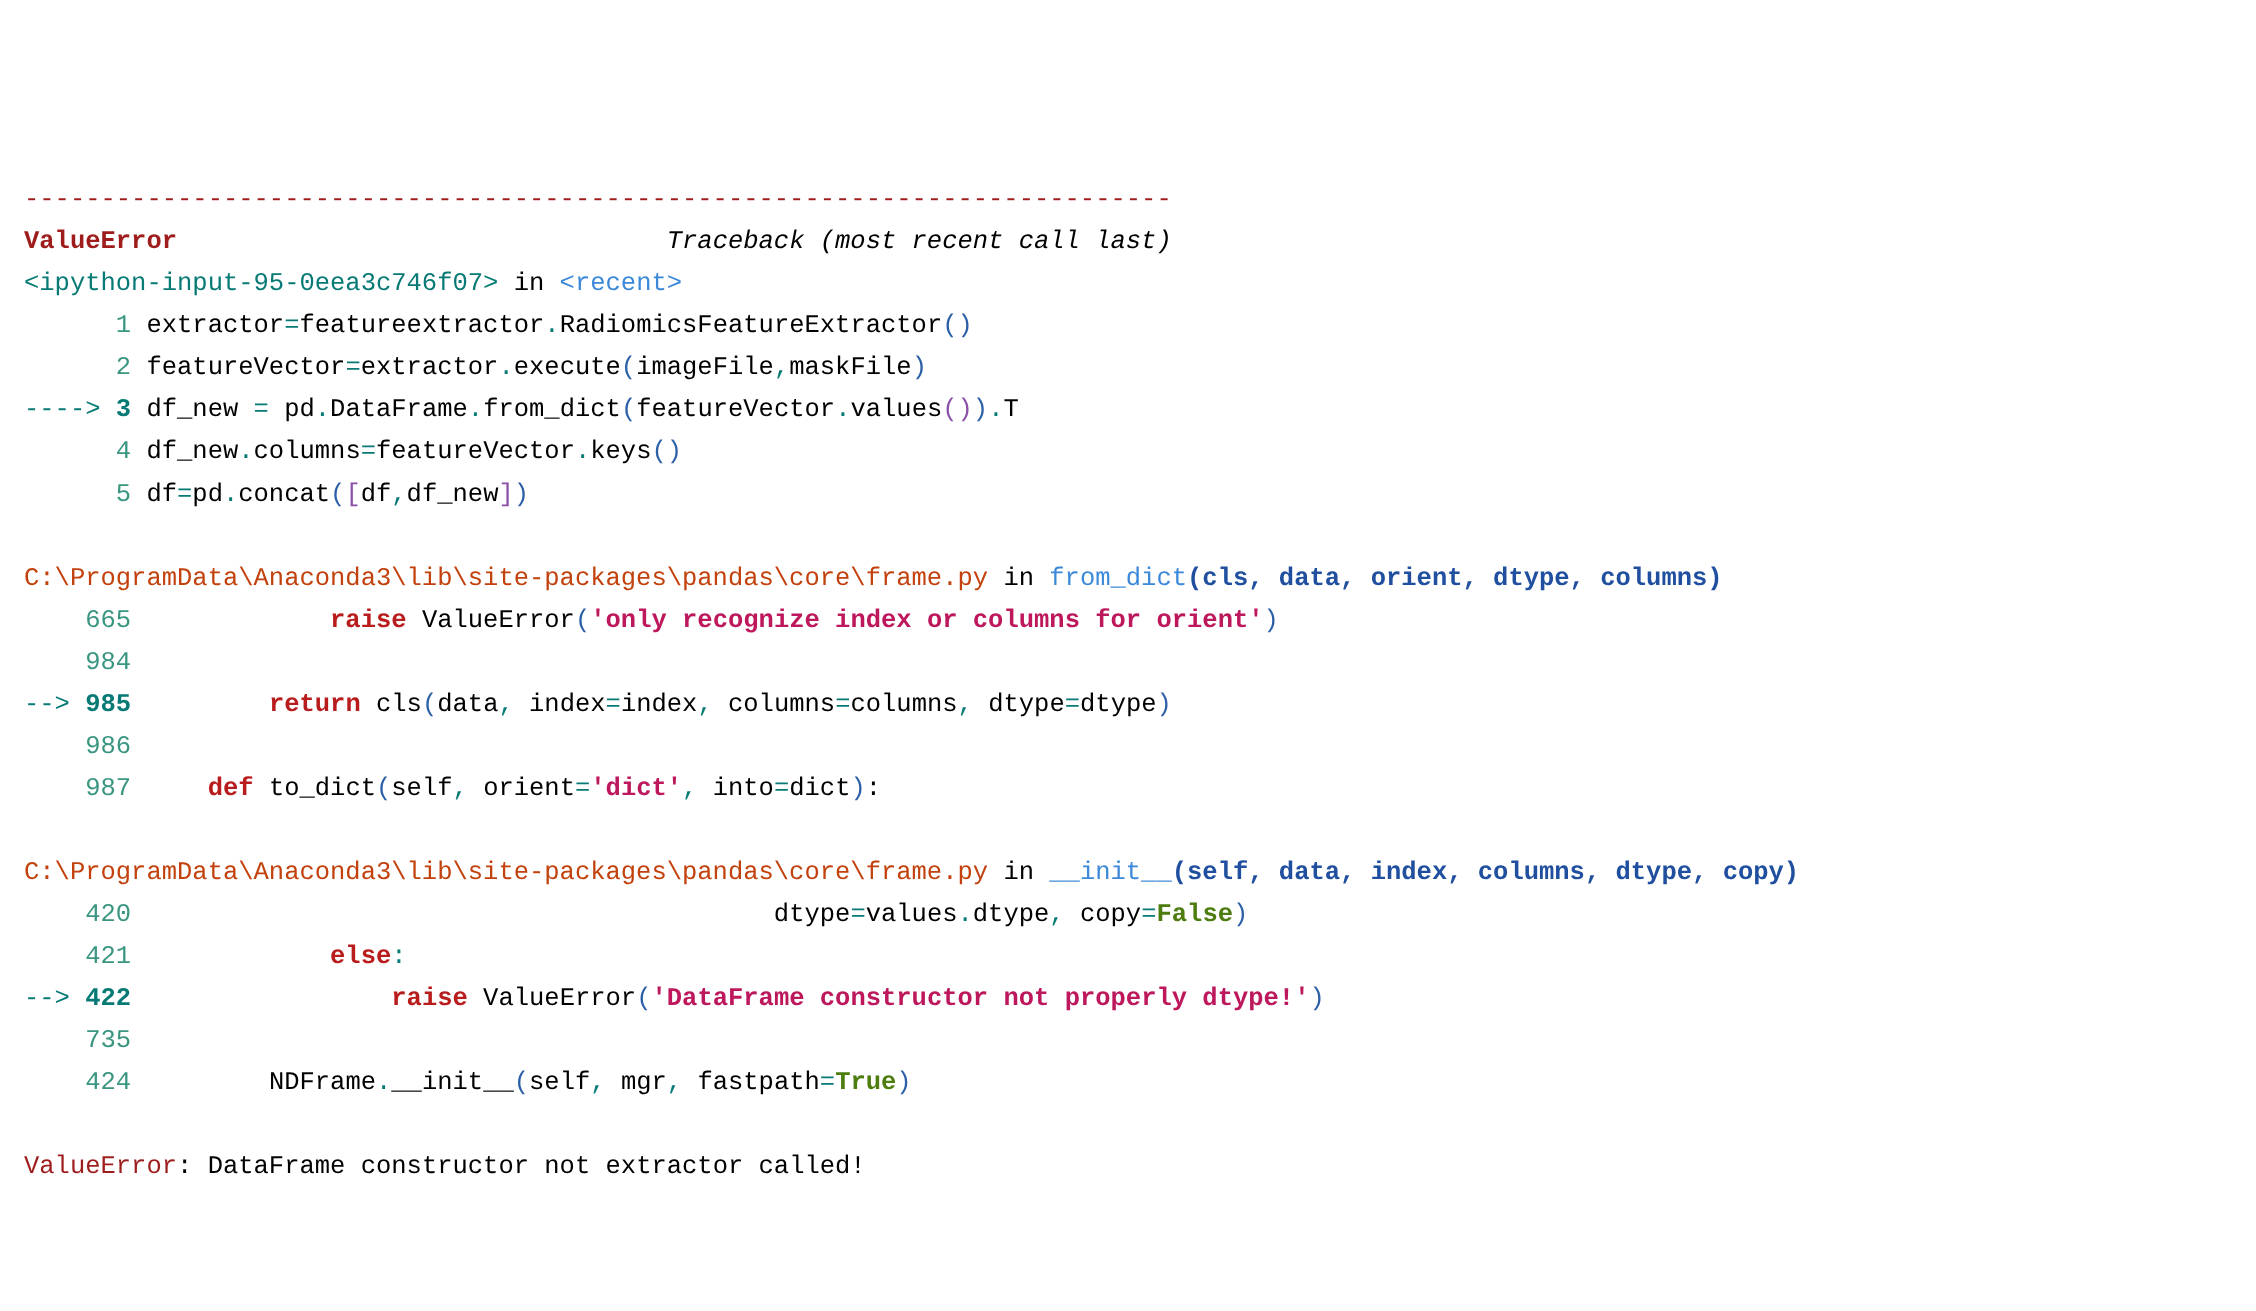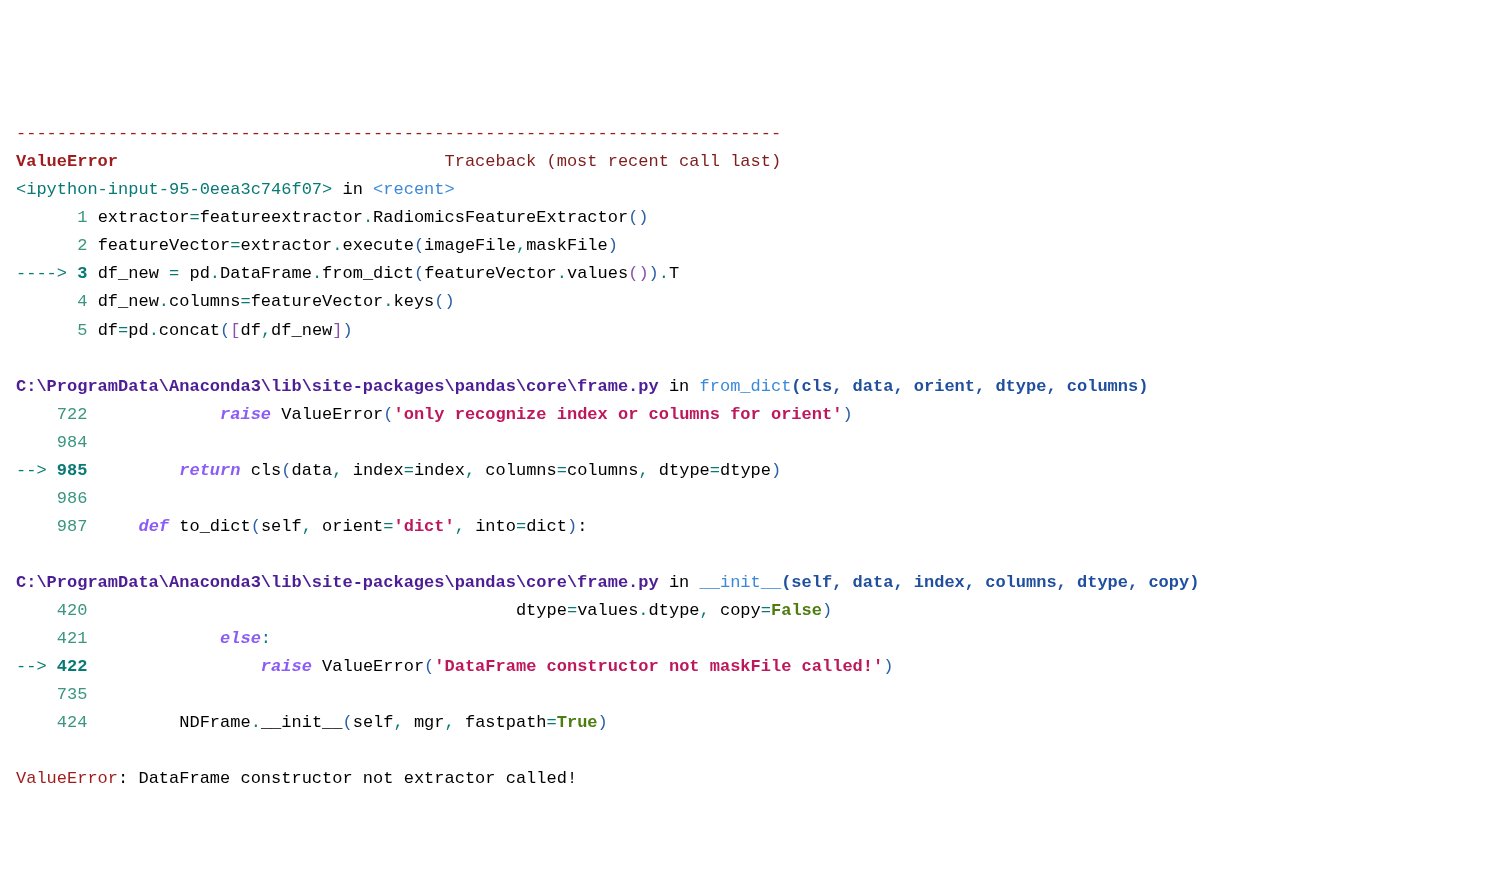--- a/index.html
+++ b/index.html
@@ -14,21 +14,22 @@
     }
     .separator {
       color: #9e1c1c;
       letter-spacing: 0;
     }
     .error-name {
       color: #9e1c1c;
       font-weight: bold;
     }
     .traceback-label {
-      color: #7f1d1d;
+      color: #000000;
+      font-style: italic;
     }
     .ipython-input {
       color: #087a75;
     }
     .module-call {
       color: #3b89d8;
     }
     .arrow {
       color: #087a75;
     }
@@ -42,34 +43,33 @@
     .punct-green {
       color: #087a75;
     }
     .paren-blue {
       color: #2b5fa7;
     }
     .paren-purple {
       color: #8b50a8;
     }
     .file-path {
-      color: #4c1d95;
-      font-weight: bold;
+      color: #c2410c;
+      font-weight: normal;
     }
     .method-cyan {
       color: #3b89d8;
     }
     .param-blue {
       color: #1f4f9e;
       font-weight: bold;
     }
     .kw-green {
-      color: #8b5cf6;
+      color: #b91c1c;
       font-weight: bold;
-      font-style: italic;
     }
     .string-blue {
       color: #be185d;
       font-weight: bold;
     }
     .bool-green {
       color: #4d7c0f;
       font-weight: bold;
     }
     .final-error {
@@ -87,29 +87,29 @@
 <span class="separator">---------------------------------------------------------------------------</span>
 <span class="error-name">ValueError</span><span class="black">                                </span><span class="traceback-label">Traceback (most recent call last)</span>
 <span class="ipython-input">&lt;</span><span class="ipython-input">ipython-input-95-0eea3c746f07</span><span class="ipython-input">&gt;</span><span class="black"> in </span><span class="module-call">&lt;</span><span class="module-call">recent</span><span class="module-call">&gt;</span>
 <span><span class="black">      </span><span class="line-num">1</span><span class="black"> </span><span class="black">extractor</span><span class="punct-green">=</span><span class="black">featureextractor</span><span class="punct-green">.</span><span class="black">RadiomicsFeatureExtractor</span><span class="paren-blue">(</span><span class="paren-blue">)</span></span>
 <span><span class="black">      </span><span class="line-num">2</span><span class="black"> </span><span class="black">featureVector</span><span class="punct-green">=</span><span class="black">extractor</span><span class="punct-green">.</span><span class="black">execute</span><span class="paren-blue">(</span><span class="black">imageFile</span><span class="punct-green">,</span><span class="black">maskFile</span><span class="paren-blue">)</span></span>
 <span><span class="arrow">----&gt; </span><span class="line-num-bold">3</span><span class="black"> </span><span class="black">df_new </span><span class="punct-green">=</span><span class="black"> pd</span><span class="punct-green">.</span><span class="black">DataFrame</span><span class="punct-green">.</span><span class="black">from_dict</span><span class="paren-blue">(</span><span class="black">featureVector</span><span class="punct-green">.</span><span class="black">values</span><span class="paren-purple">(</span><span class="paren-purple">)</span><span class="paren-blue">)</span><span class="punct-green">.</span><span class="black">T</span></span>
 <span><span class="black">      </span><span class="line-num">4</span><span class="black"> </span><span class="black">df_new</span><span class="punct-green">.</span><span class="black">columns</span><span class="punct-green">=</span><span class="black">featureVector</span><span class="punct-green">.</span><span class="black">keys</span><span class="paren-blue">(</span><span class="paren-blue">)</span></span>
 <span><span class="black">      </span><span class="line-num">5</span><span class="black"> </span><span class="black">df</span><span class="punct-green">=</span><span class="black">pd</span><span class="punct-green">.</span><span class="black">concat</span><span class="paren-blue">(</span><span class="paren-purple">[</span><span class="black">df</span><span class="punct-green">,</span><span class="black">df_new</span><span class="paren-purple">]</span><span class="paren-blue">)</span></span>
 
 <span><span class="file-path">C:\ProgramData\Anaconda3\lib\site-packages\pandas\core\frame.py</span><span class="black"> in </span><span class="method-cyan">from_dict</span><span class="param-blue">(</span><span class="param-blue">cls, data, orient, dtype, columns</span><span class="param-blue">)</span></span>
-<span><span class="black">    </span><span class="line-num">722</span><span class="black">             </span><span class="kw-green">raise</span><span class="black"> </span><span class="black">ValueError</span><span class="paren-blue">(</span><span class="string-blue">'only recognize index or columns for orient'</span><span class="paren-blue">)</span></span>
+<span><span class="black">    </span><span class="line-num">665</span><span class="black">             </span><span class="kw-green">raise</span><span class="black"> </span><span class="black">ValueError</span><span class="paren-blue">(</span><span class="string-blue">'only recognize index or columns for orient'</span><span class="paren-blue">)</span></span>
 <span><span class="black">    </span><span class="line-num">984</span></span>
 <span><span class="arrow">--&gt; </span><span class="line-num-bold">985</span><span class="black">         </span><span class="kw-green">return</span><span class="black"> </span><span class="black">cls</span><span class="paren-blue">(</span><span class="black">data</span><span class="punct-green">,</span><span class="black"> </span><span class="black">index</span><span class="punct-green">=</span><span class="black">index</span><span class="punct-green">,</span><span class="black"> </span><span class="black">columns</span><span class="punct-green">=</span><span class="black">columns</span><span class="punct-green">,</span><span class="black"> </span><span class="black">dtype</span><span class="punct-green">=</span><span class="black">dtype</span><span class="paren-blue">)</span></span>
 <span><span class="black">    </span><span class="line-num">986</span></span>
 <span><span class="black">    </span><span class="line-num">987</span><span class="black">     </span><span class="kw-green">def</span><span class="black"> </span><span class="black">to_dict</span><span class="paren-blue">(</span><span class="black">self</span><span class="punct-green">,</span><span class="black"> </span><span class="black">orient</span><span class="punct-green">=</span><span class="string-blue">'dict'</span><span class="punct-green">,</span><span class="black"> </span><span class="black">into</span><span class="punct-green">=</span><span class="black">dict</span><span class="paren-blue">)</span><span class="black">:</span></span>
 
 <span><span class="file-path">C:\ProgramData\Anaconda3\lib\site-packages\pandas\core\frame.py</span><span class="black"> in </span><span class="method-cyan">__init__</span><span class="param-blue">(</span><span class="param-blue">self, data, index, columns, dtype, copy</span><span class="param-blue">)</span></span>
 <span><span class="black">    </span><span class="line-num">420</span><span class="black">                                          </span><span class="black">dtype</span><span class="punct-green">=</span><span class="black">values</span><span class="punct-green">.</span><span class="black">dtype</span><span class="punct-green">,</span><span class="black"> </span><span class="black">copy</span><span class="punct-green">=</span><span class="bool-green">False</span><span class="paren-blue">)</span></span>
 <span><span class="black">    </span><span class="line-num">421</span><span class="black">             </span><span class="kw-green">else</span><span class="punct-green">:</span></span>
-<span><span class="arrow">--&gt; </span><span class="line-num-bold">422</span><span class="black">                 </span><span class="kw-green">raise</span><span class="black"> </span><span class="black">ValueError</span><span class="paren-blue">(</span><span class="string-blue">'DataFrame constructor not maskFile called!'</span><span class="paren-blue">)</span></span>
+<span><span class="arrow">--&gt; </span><span class="line-num-bold">422</span><span class="black">                 </span><span class="kw-green">raise</span><span class="black"> </span><span class="black">ValueError</span><span class="paren-blue">(</span><span class="string-blue">'DataFrame constructor not properly dtype!'</span><span class="paren-blue">)</span></span>
 <span><span class="black">    </span><span class="line-num">735</span></span>
 <span><span class="black">    </span><span class="line-num">424</span><span class="black">         </span><span class="black">NDFrame</span><span class="punct-green">.</span><span class="black">__init__</span><span class="paren-blue">(</span><span class="black">self</span><span class="punct-green">,</span><span class="black"> </span><span class="black">mgr</span><span class="punct-green">,</span><span class="black"> </span><span class="black">fastpath</span><span class="punct-green">=</span><span class="bool-green">True</span><span class="paren-blue">)</span></span>
 
 <span class="final-error">ValueError</span><span class="black">: </span><span class="black">DataFrame constructor not extractor called!</span>
 
 
 
 
 </body></html>

